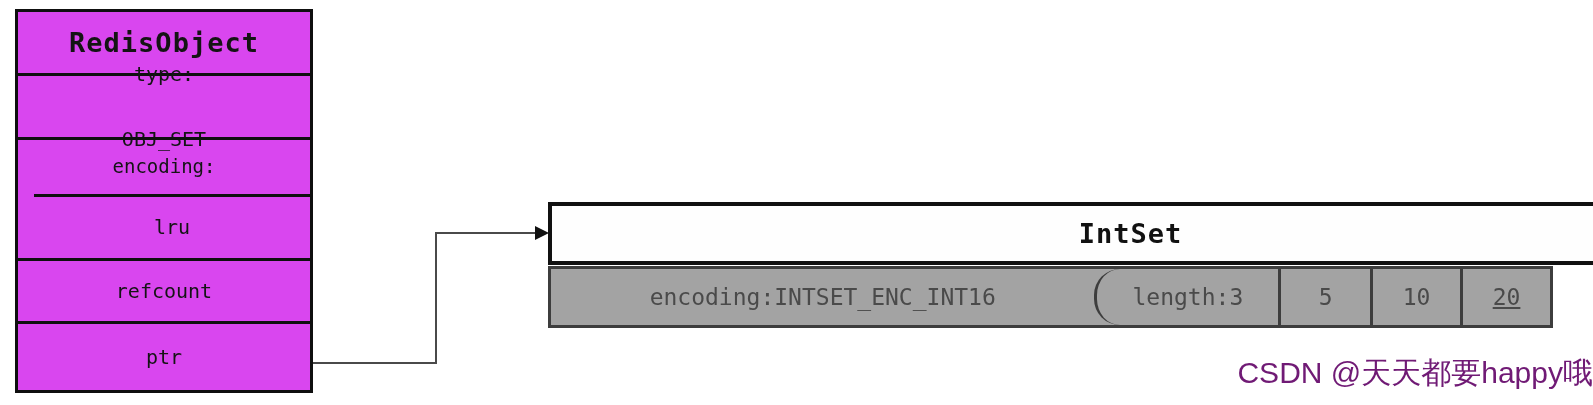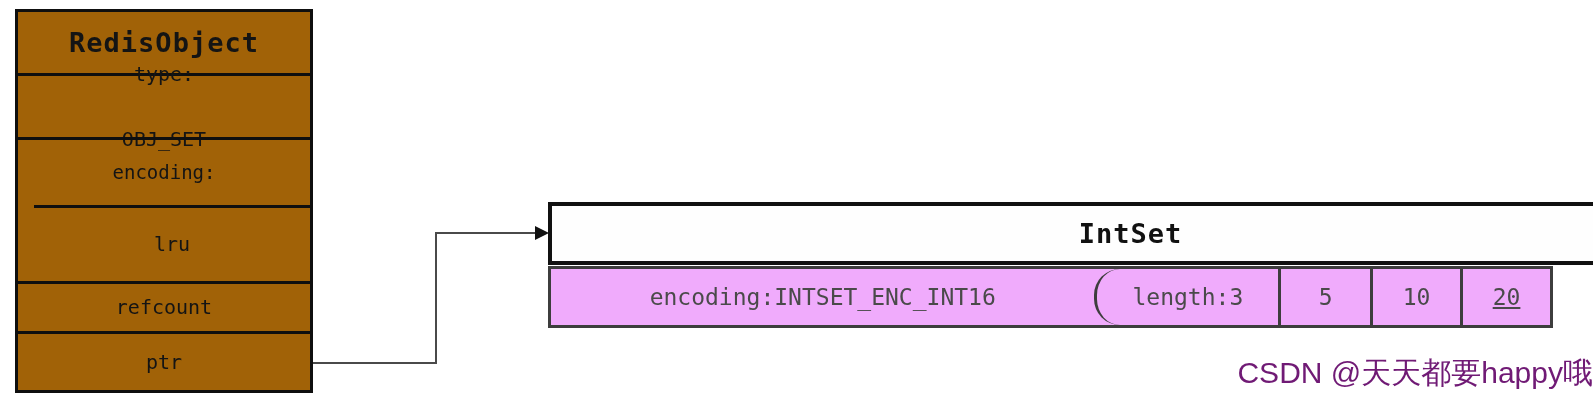--- a/index.html
+++ b/index.html
@@ -20,21 +20,21 @@
   .robj-table {
     position: absolute;
     left: 15px;
     top: 9px;
     width: 298px;
     height: 384px;
     border: 3px solid #0f0f0f;
     box-sizing: border-box;
     display: flex;
     flex-direction: column;
-    background: #a16207;
+    background: #d946ef;
     color: #141414;
   }
   .robj-header {
     height: 61px;
     display: flex;
     align-items: center;
     justify-content: center;
     font-weight: bold;
     font-size: 27px;
     letter-spacing: 1px;
@@ -45,23 +45,23 @@
     display: flex;
     flex-direction: column;
     align-items: center;
     justify-content: center;
     font-size: 20px;
     line-height: 1.25;
     text-align: center;
     gap: 40px;
   }
   .r-type     { height: 64px; }
-  .r-encoding { height: 68px; font-size: 19px; }
-  .r-lru      { height: 76px; margin-left: 16px; }
-  .r-refcount { height: 50px; }
+  .r-encoding { height: 57px; font-size: 19px; }
+  .r-lru      { height: 64px; margin-left: 16px; }
+  .r-refcount { height: 63px; }
   .r-ptr      { flex: 1; }
 
   
   .ptr-arrow {
     position: absolute;
     left: 0;
     top: 0;
     pointer-events: none;
   }
 
@@ -84,21 +84,21 @@
     letter-spacing: 1px;
   }
   .intset-row {
     position: absolute;
     left: 548px;
     top: 266px;
     width: 1005px;
     height: 62px;
     border: 3px solid #3d3d3d;
     box-sizing: border-box;
-    background: #f0abfc;
+    background: #a3a3a3;
     display: flex;
     color: #4a4a4a;
     font-size: 23px;
   }
   .intset-cell {
     display: flex;
     align-items: center;
     justify-content: center;
     box-sizing: border-box;
     border-left: 3px solid #3d3d3d;

